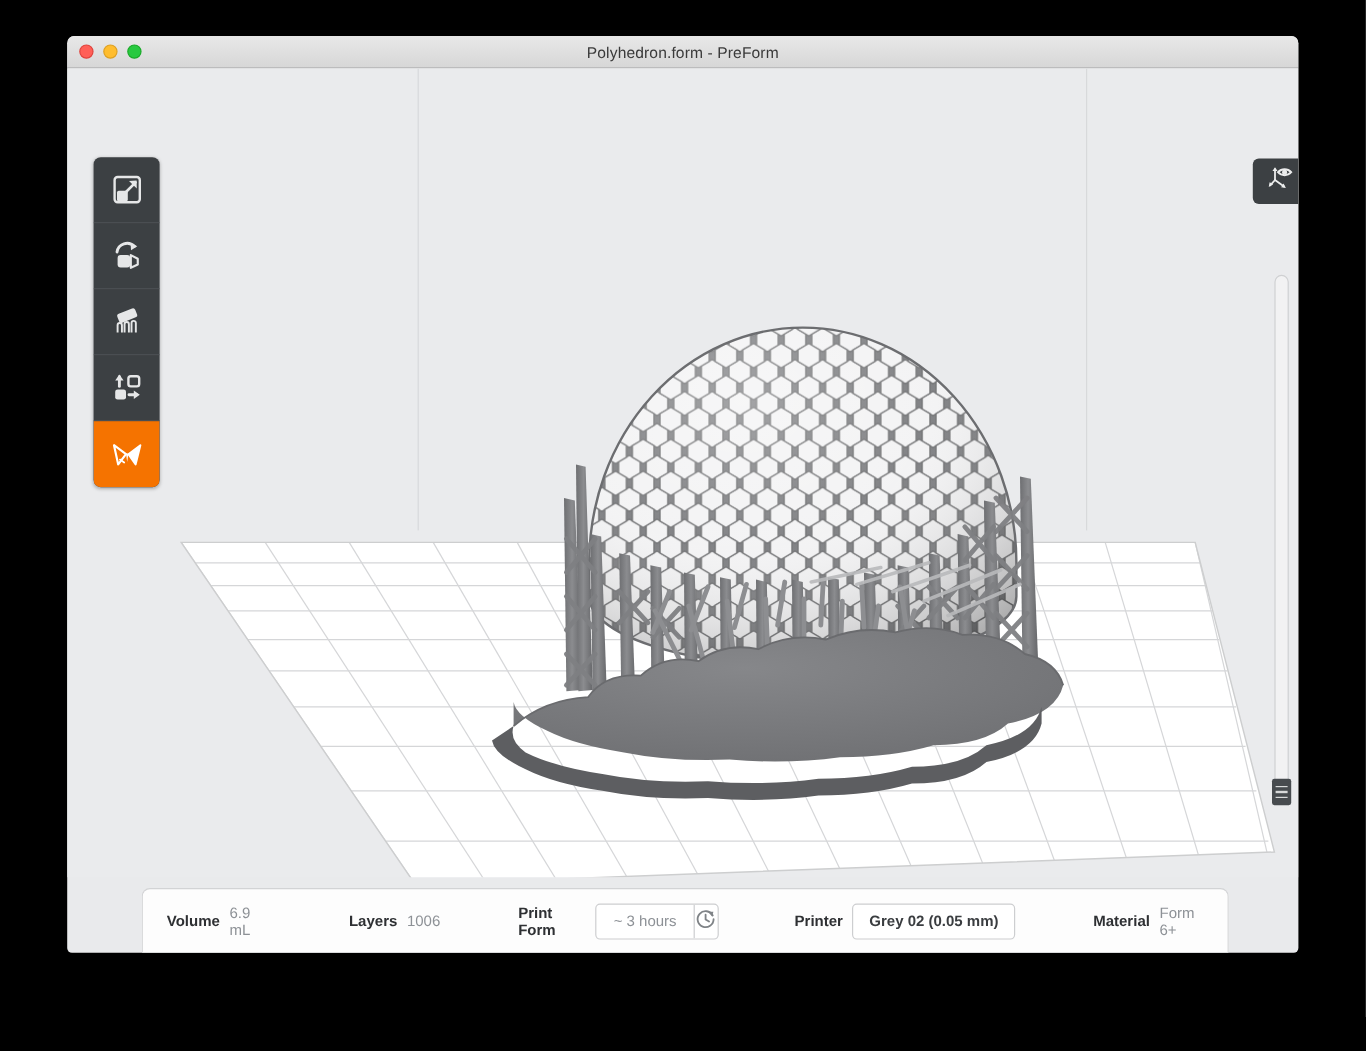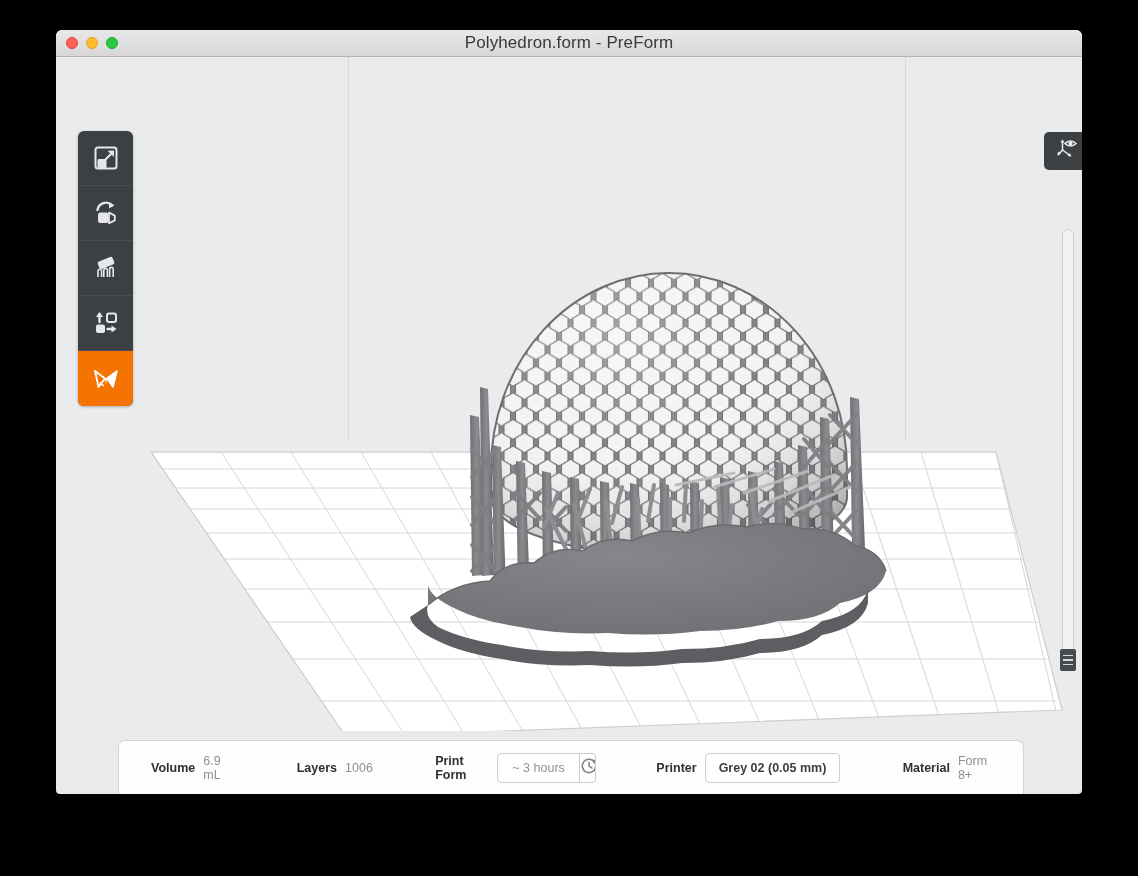--- a/index.html
+++ b/index.html
@@ -29,21 +29,21 @@
     border-bottom: 1px solid #b2b2b2;
     display: flex; align-items: center;
   }
   #traffic-lights { position: absolute; left: 10px; top: 7px; display: flex; gap: 8px; }
   .light { width: 12px; height: 12px; border-radius: 50%; }
   .light.close  { background: #ff5f57; border: 1px solid #e0443e; }
   .light.min    { background: #ffbd2e; border: 1px solid #dea123; }
   .light.max    { background: #28c940; border: 1px solid #1aab29; }
   #window-title {
     width: 100%; text-align: center;
-    font-size: 17px; color: #3a3a3a;
+    font-size: 13px; color: #3a3a3a;
     letter-spacing: 0.1px;
   }
 
   
   #viewport {
     position: absolute;
     left: 0; top: 27px;
     width: 1026px; height: 674px;
     background: #eaebed;
     overflow: hidden;
@@ -124,21 +124,21 @@
   
   #statusbar {
     position: absolute;
     left: 62px; top: 710px;
     width: 906px; height: 54px;
     background: #fdfdfd;
     border: 1px solid #d2d3d5;
     border-bottom: none;
     border-radius: 7px 7px 0 0;
     display: flex; align-items: center;
-    padding: 0 32px;
+    padding: 0 20px;
     font-size: 13px;
   }
   .stat-group { display: flex; align-items: center; gap: 8px; }
   .stat-label { font-weight: bold; color: #2e3033; font-size: 12.5px; }
   .stat-value { color: #8d9196; font-size: 12.5px; }
   .spacer-a { width: 78px; }
   .spacer-b { width: 72px; }
   .spacer-c { width: 70px; }
   .spacer-d { width: 72px; }
 
@@ -482,18 +482,18 @@
 
     <div class="stat-group">
       <span class="stat-label">Printer</span>
       <div class="material-box">Grey 02 (0.05 mm)</div>
     </div>
 
     <div class="spacer-d"></div>
 
     <div class="stat-group">
       <span class="stat-label">Material</span>
-      <span class="stat-value">Form 8+</span>
+      <span class="stat-value">Form 6+</span>
     </div>
 
   </div>
 
 </div>
 
 </body></html>

